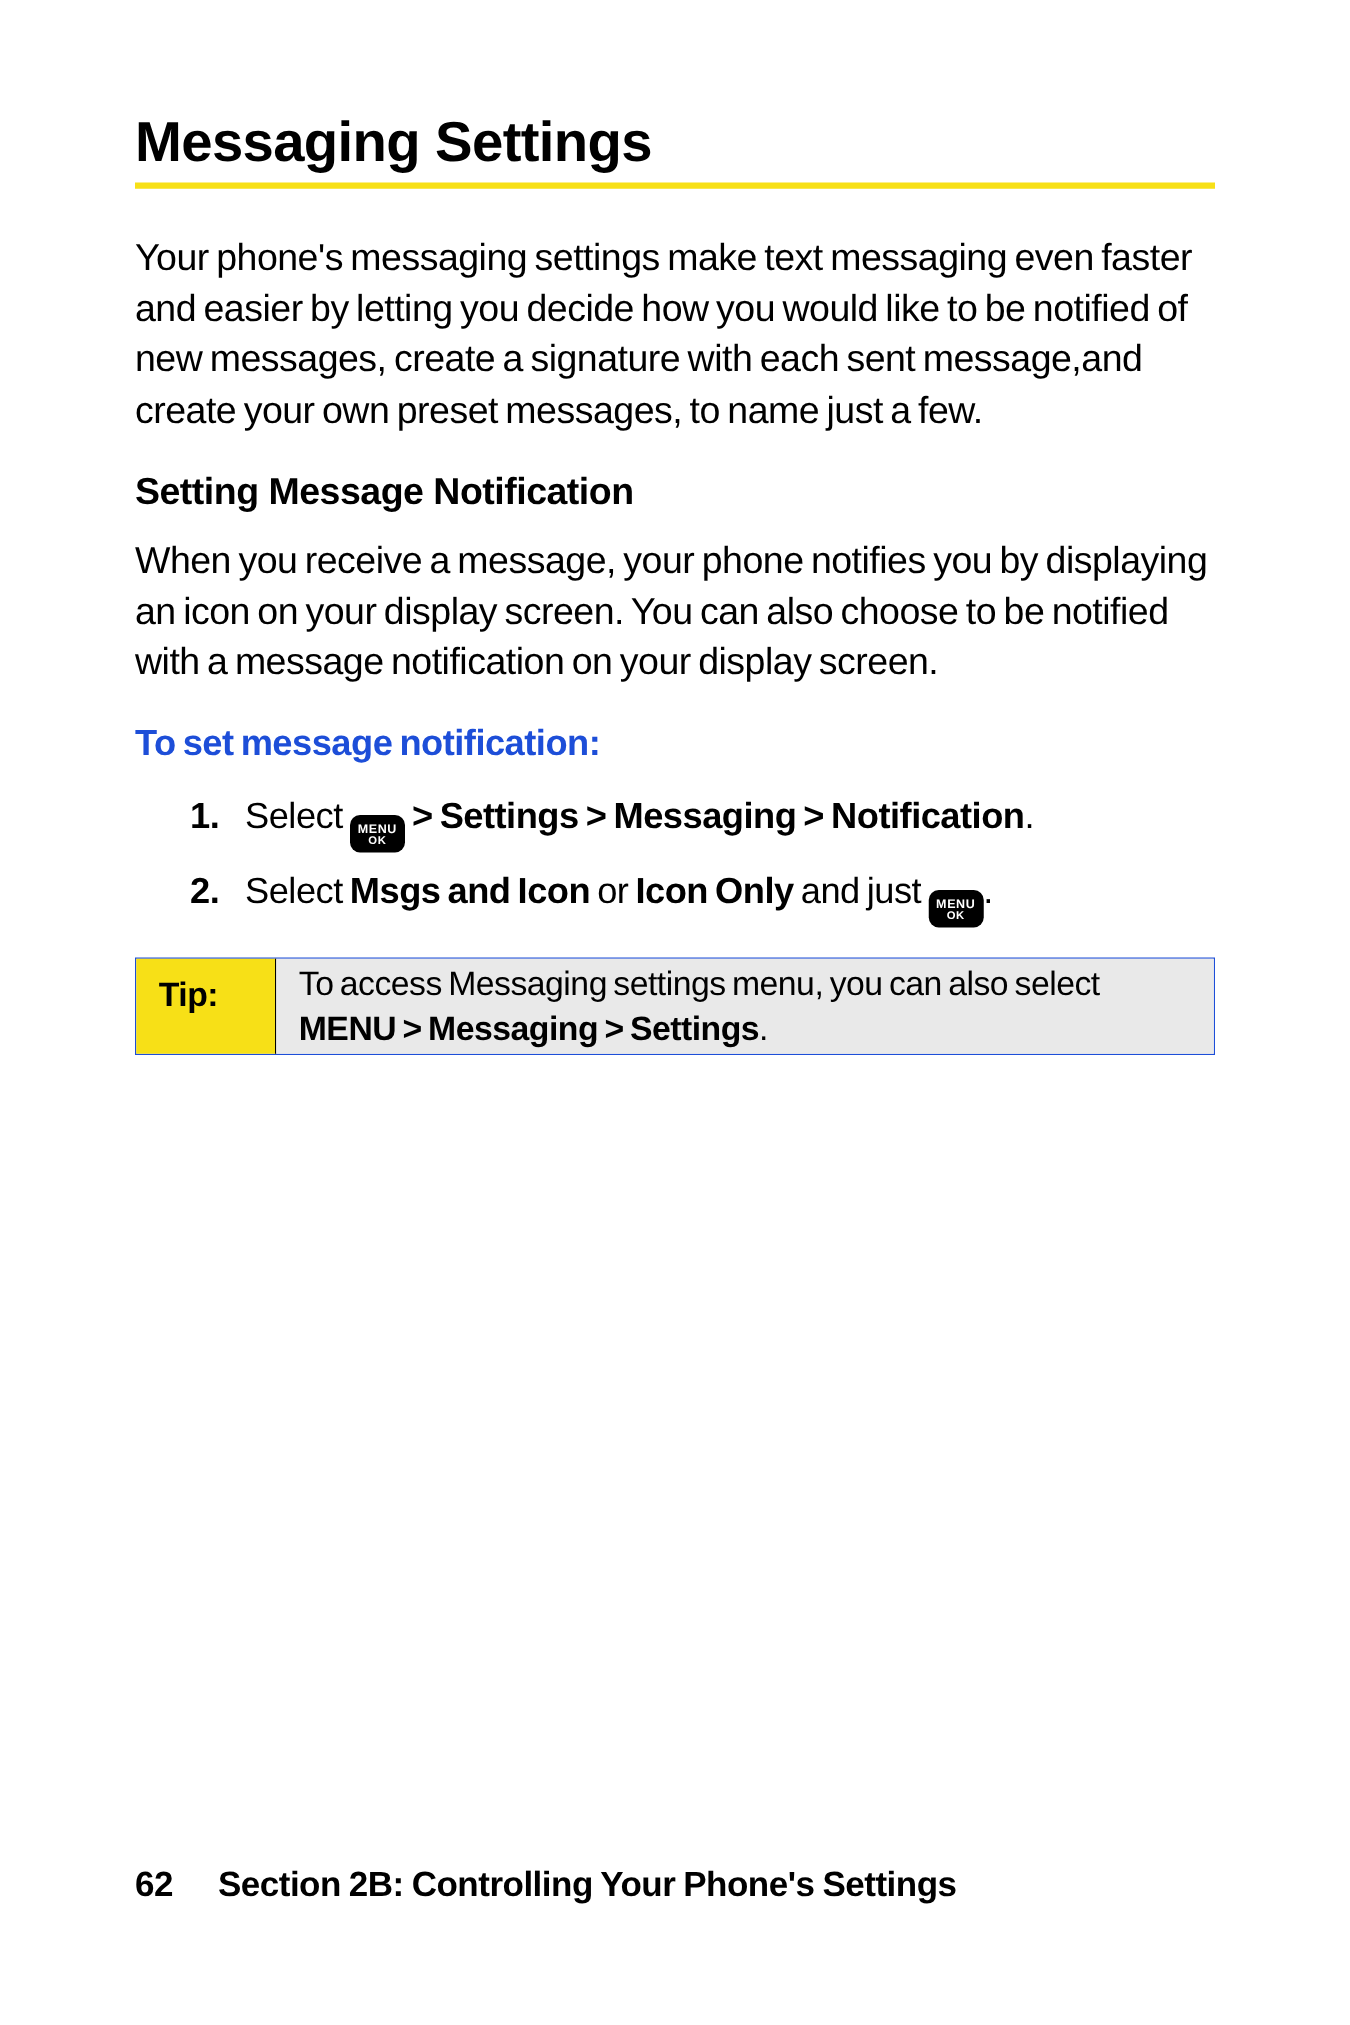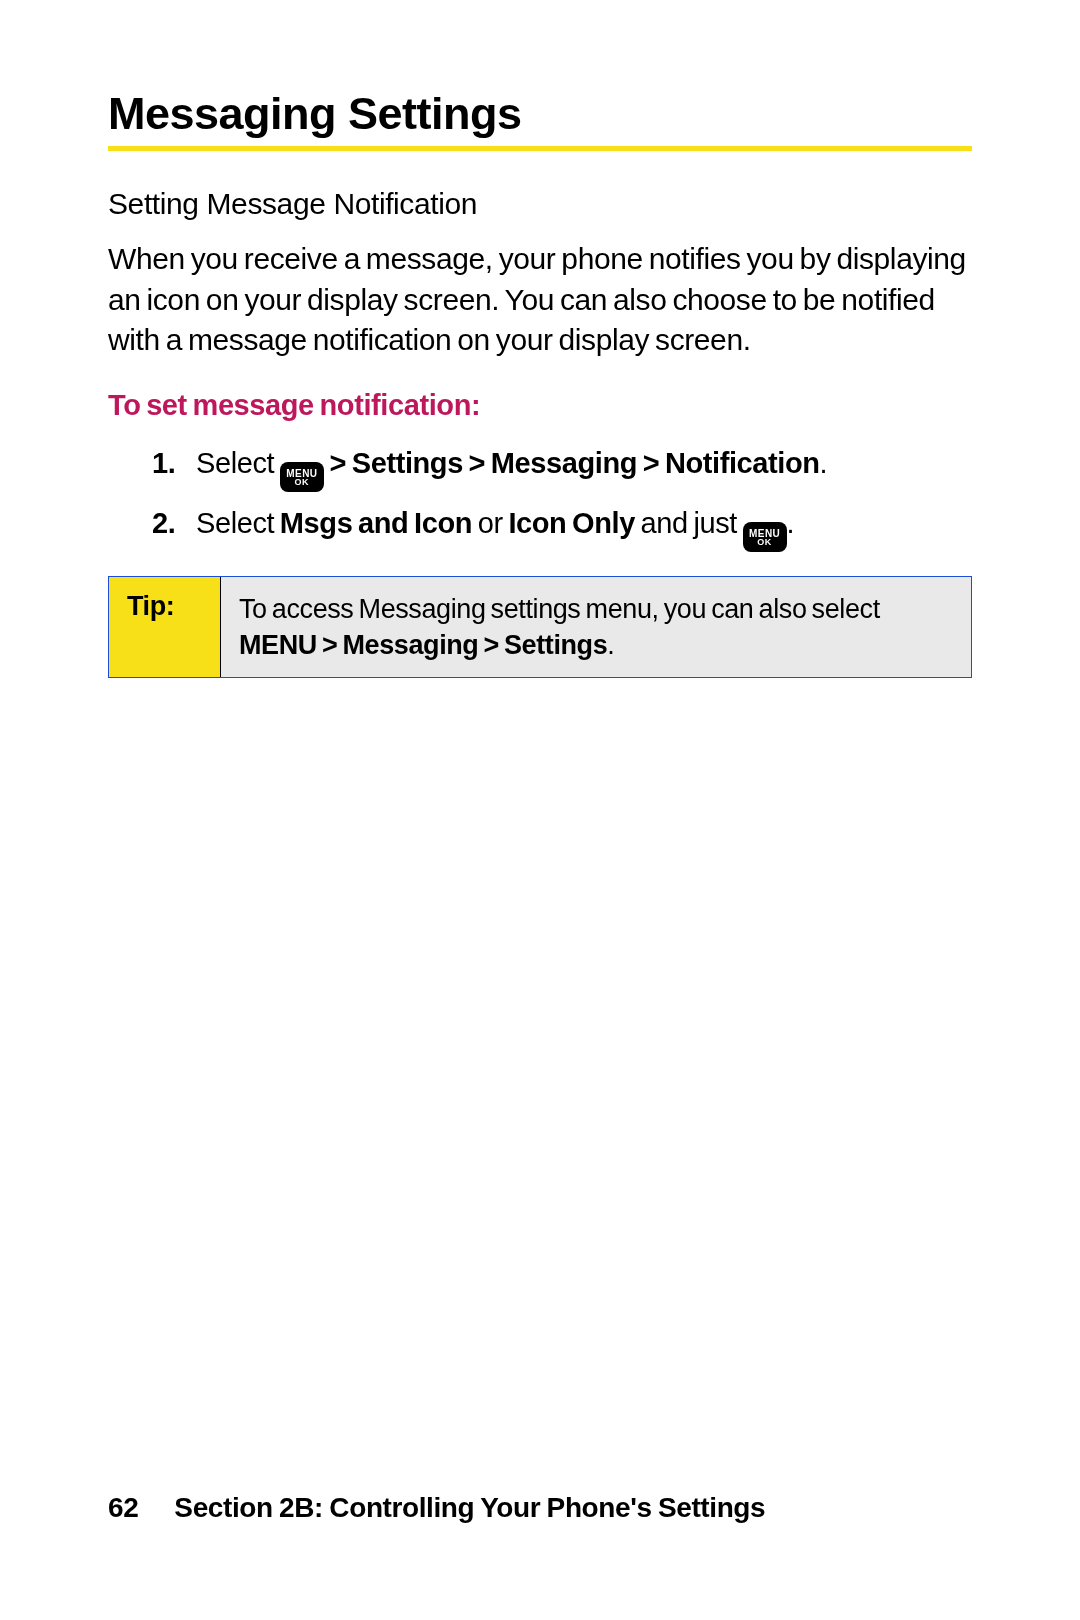--- a/index.html
+++ b/index.html
@@ -20,29 +20,29 @@
   }
   .body-para {
     font-size: 30px;
     line-height: 1.35;
     letter-spacing: -0.4px;
     margin-bottom: 28px;
     word-spacing: -2px;
   }
   .subhead {
     font-size: 30px;
-    font-weight: 400;
+    font-weight: 700;
     letter-spacing: -0.4px;
     margin-top: 12px;
     margin-bottom: 18px;
   }
   .lead-in {
     font-size: 29px;
     font-weight: 700;
-    color: #be185d;
+    color: #1d4ed8;
     letter-spacing: -0.4px;
     margin-bottom: 20px;
     word-spacing: -2px;
   }
   ol.steps {
     list-style: none;
     padding-left: 44px;
     margin-bottom: 24px;
   }
   ol.steps li {
@@ -88,21 +88,21 @@
     padding: 14px 18px 14px 18px;
     width: 112px;
     flex: 0 0 112px;
     border-right: 1px solid #000;
     letter-spacing: -0.4px;
   }
   .tip-body {
     background: #e9e9e9;
     font-size: 27px;
     line-height: 1.35;
-    padding: 14px 18px;
+    padding: 2px 18px;
     flex: 1;
     letter-spacing: -0.4px;
     word-spacing: -2px;
   }
   .footer {
     position: absolute;
     left: 108px;
     bottom: 96px;
     font-size: 28px;
     font-weight: 700;
@@ -112,20 +112,21 @@
   .footer .pg { margin-right: 36px; text-align: center; }
 </style>
 </head>
 <body>
 
 <div class="page">
 
   <h1 class="title">Messaging Settings</h1>
 
 
+  <p class="body-para">Your phone's messaging settings make text messaging even faster and easier by letting you decide how you would like to be notified of new messages, create a signature with each sent message,and create your own preset messages, to name just a few.</p>
 
   <h2 class="subhead">Setting Message Notification</h2>
 
   <p class="body-para">When you receive a message, your phone notifies you by displaying an icon on your display screen. You can also choose to be notified with a message notification on your display screen.</p>
 
   <p class="lead-in">To set message notification:</p>
 
   <ol class="steps">
     <li>
       <span class="num">1.</span>

